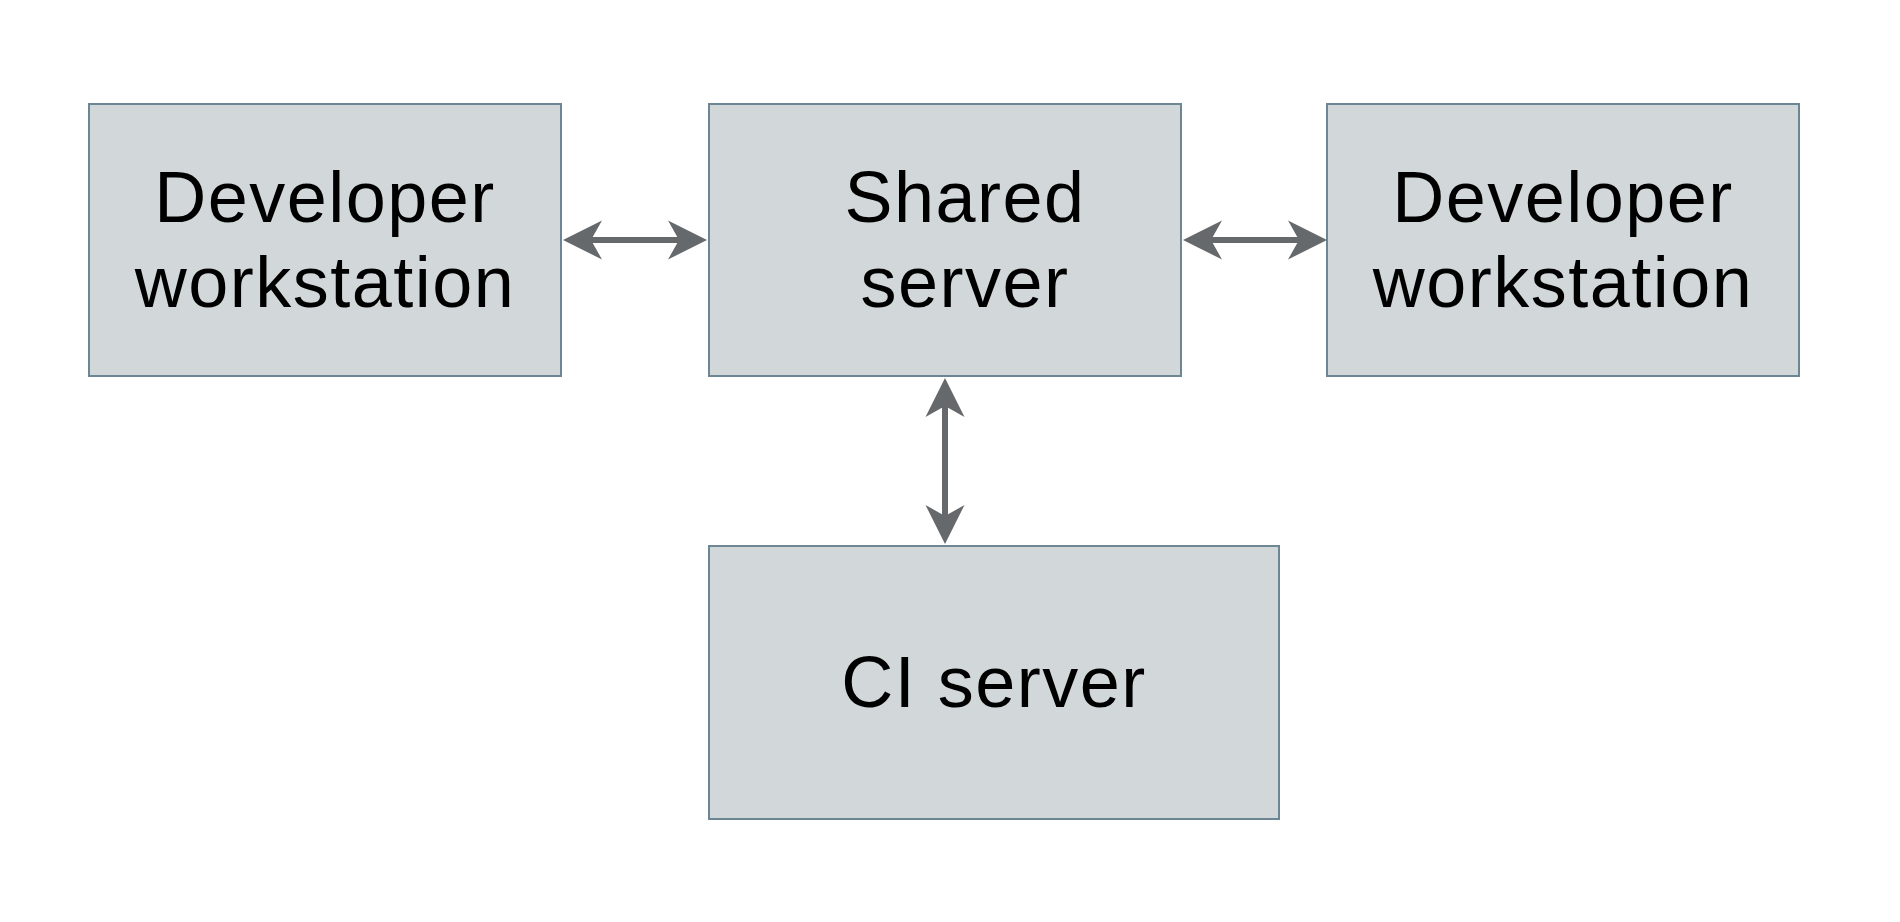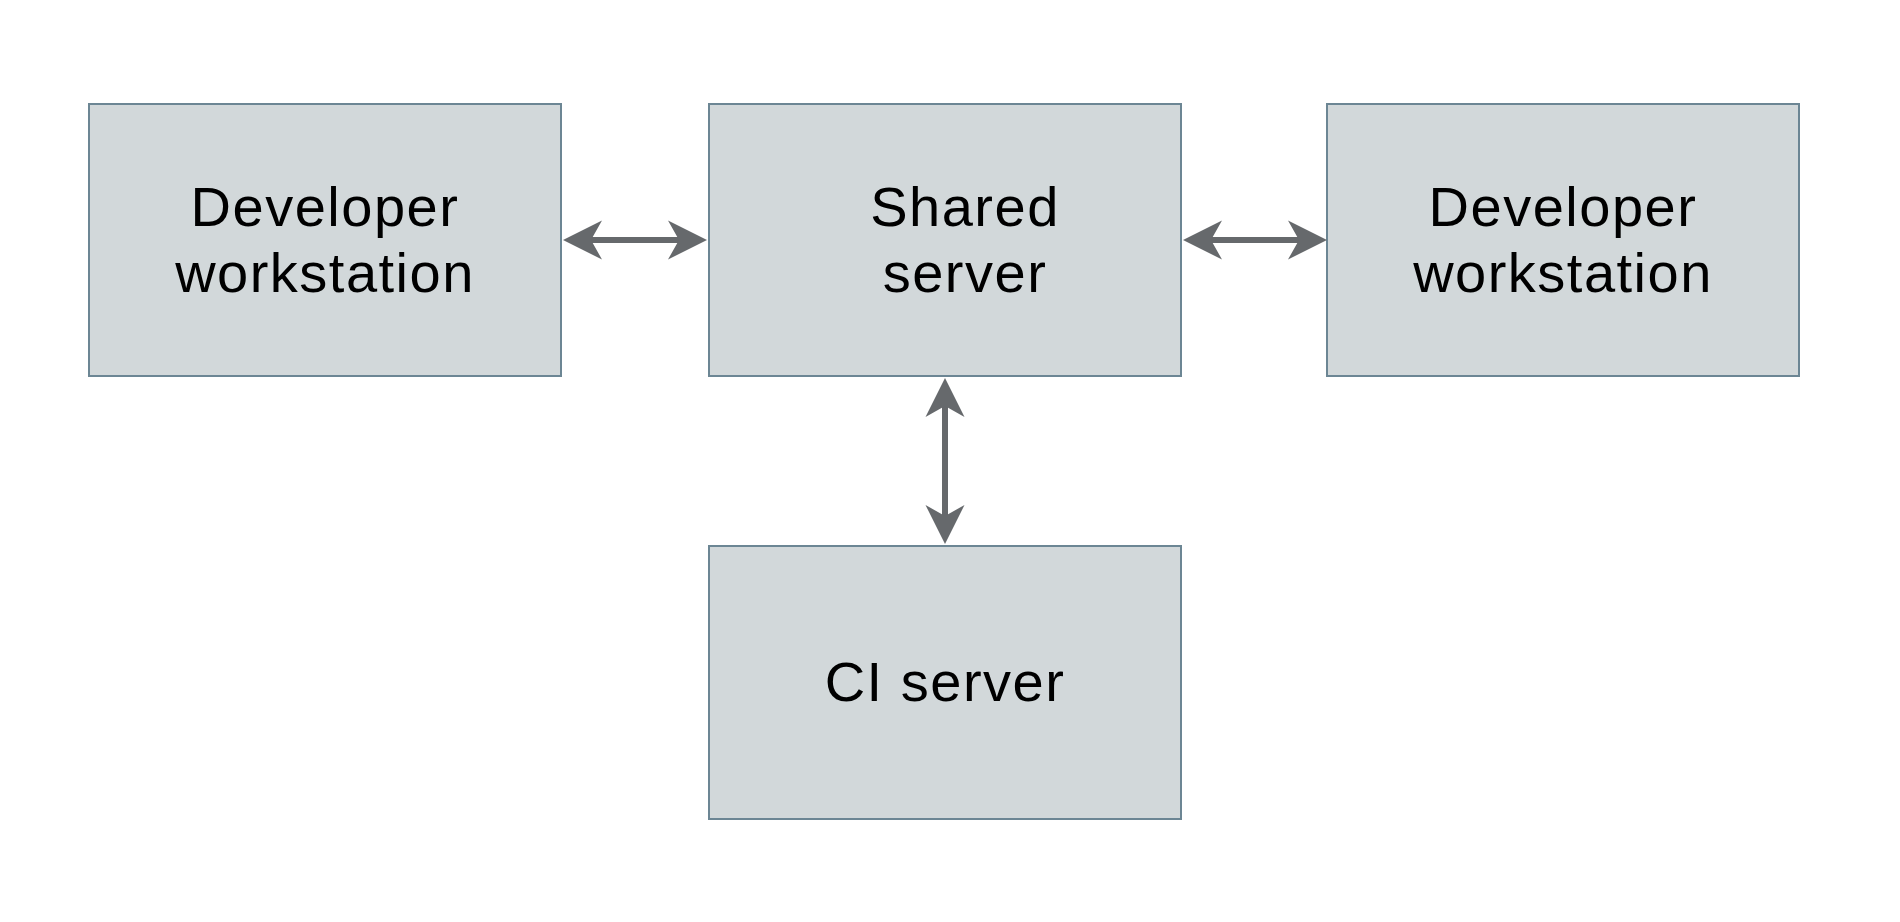--- a/index.html
+++ b/index.html
@@ -19,30 +19,30 @@
     position: absolute;
     box-sizing: border-box;
     background: var(--node_fill, #d2d8da);
     border: 2px solid var(--node_border, #6c8694);
     display: flex;
     flex-direction: column;
     align-items: center;
     justify-content: center;
     text-align: center;
     color: var(--text_color, #000000);
-    font-size: 56px;
+    font-size: 72px;
     line-height: 1.18;
     letter-spacing: 1.5px;
   }
   .node span { display: block; white-space: nowrap; }
 
   .node-dev-left  { left: 88px;   top: 103px; width: 474px; height: 274px; }
   .node-cache     { left: 708px;  top: 103px; width: 474px; height: 274px; padding-left: 40px; }
   .node-dev-right { left: 1326px; top: 103px; width: 474px; height: 274px; }
-  .node-ci        { left: 708px;  top: 545px; width: 474px; height: 275px; }
+  .node-ci        { left: 708px;  top: 545px; width: 572px; height: 275px; }
 
   .arrow { position: absolute; display: block; }
   .arrow path, .arrow rect { fill: var(--arrow_color, #66696c); }
   .arrow-h-left  { left: 562px;  top: 218px; width: 146px; height: 44px; }
   .arrow-h-right { left: 1182px; top: 218px; width: 146px; height: 44px; }
   .arrow-v       { left: 923px;  top: 377px; width: 44px;  height: 168px; }
 </style>
 </head>
 <body>
 

